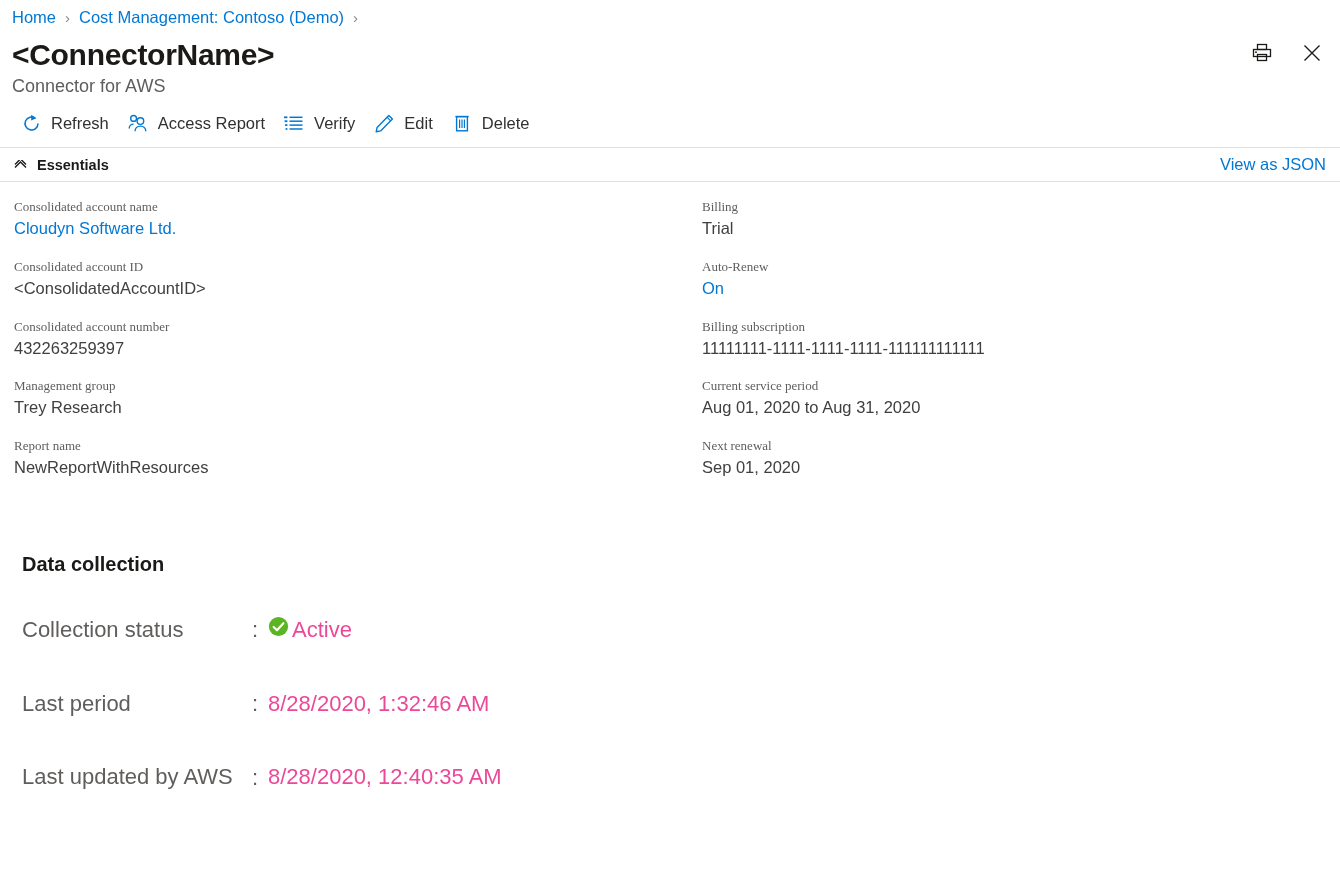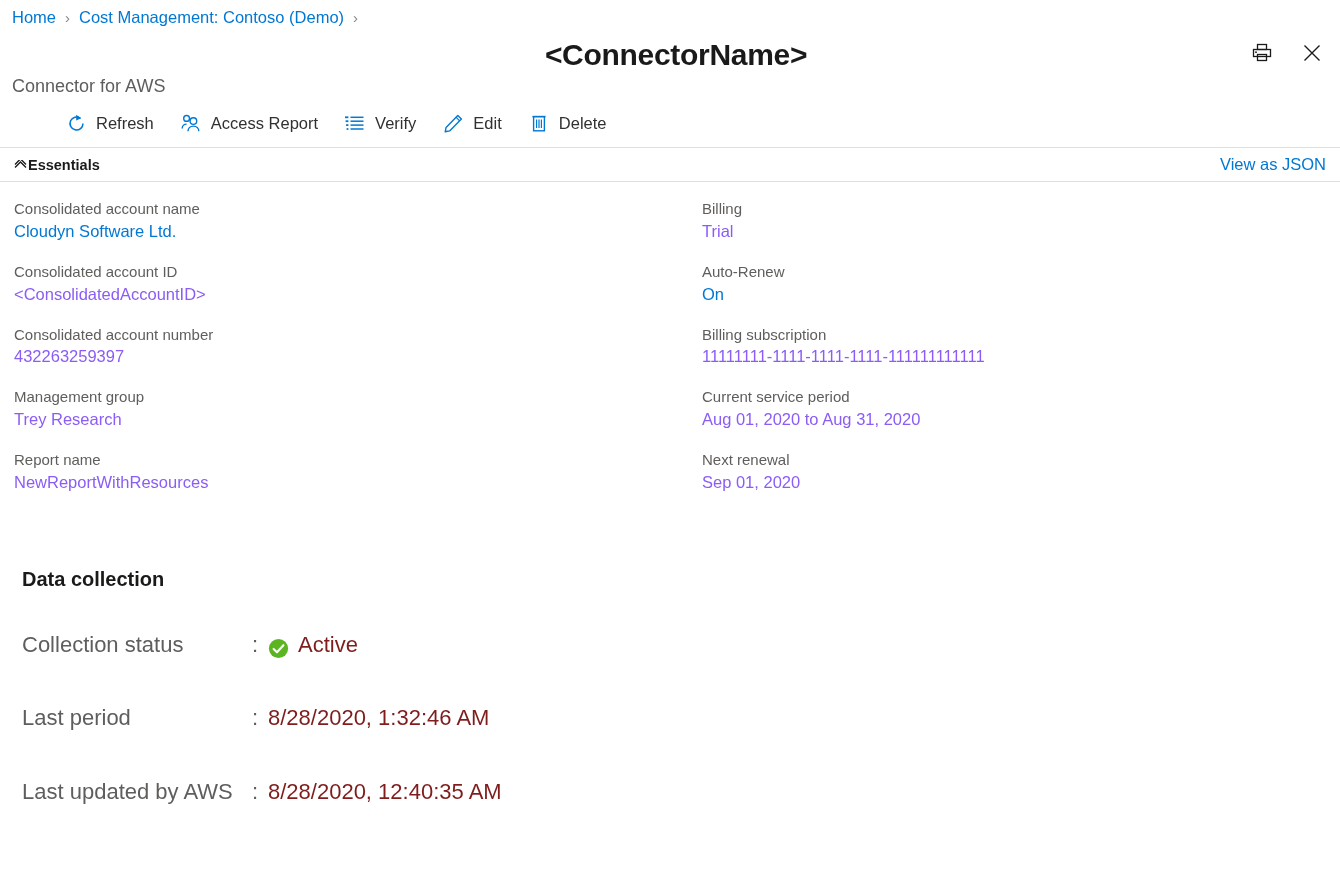--- a/index.html
+++ b/index.html
@@ -39,21 +39,20 @@
     position: relative;
     padding: 8px 0 0 12px;
   }
   .page-title {
     font-size: 30px;
     font-weight: 600;
     letter-spacing: -0.3px;
     line-height: 1.12;
     color: #1b1a19;
     margin: 0;
-    text-align: center;
   }
   .page-subtitle {
     font-size: 18px;
     color: #605e5c;
     margin-top: 4px;
     line-height: 1.2;
   }
   .header-actions {
     position: absolute;
     top: 10px;
@@ -66,23 +65,22 @@
     width: 28px; height: 28px;
     display: flex; align-items: center; justify-content: center;
     cursor: pointer;
     background: none; border: none; padding: 0;
   }
 
   
   .commandbar {
     display: flex;
     align-items: center;
-    gap: 8px;
+    gap: 0px;
     padding: 12px 0 10px 14px;
-    margin-left: 45px;
   }
   .cmd-btn {
     display: flex;
     align-items: center;
     gap: 9px;
     padding: 3px 12px 3px 6px;
     background: none;
     border: none;
     cursor: pointer;
     font-family: inherit;
@@ -96,21 +94,21 @@
   .rule { height: 1px; background: #e1dfdd; width: 100%; }
   .essentials-bar {
     display: flex;
     align-items: center;
     justify-content: space-between;
     padding: 7px 14px 7px 14px;
   }
   .essentials-toggle {
     display: flex;
     align-items: center;
-    gap: 1px;
+    gap: 10px;
     background: none; border: none; padding: 0;
     cursor: pointer;
     font-family: inherit;
     font-size: 14.5px;
     font-weight: 600;
     color: #1b1a19;
   }
   .chev { font-size: 13px; line-height: 1; color: #1b1a19; }
   .json-link {
     font-size: 16.5px;
@@ -121,27 +119,28 @@
 
   
   .essentials-body {
     display: flex;
     padding: 16px 14px 0 14px;
   }
   .ess-col { width: 688px; }
   .ess-col.right { width: 600px; }
   .ess-pair { margin-bottom: 17px; }
   .ess-label {
-    font-size: 15px;
+    font-size: 13px;
     color: #605e5c;
     line-height: 1.45;
+    font-family: Liberation Serif, serif;
   }
   .ess-value {
     font-size: 16.5px;
-    color: #8b5cf6;
+    color: #404040;
     line-height: 1.45;
   }
   .ess-value.link { color: #0078d4; cursor: pointer; }
 
   
   .datacoll {
     padding: 56px 10px 0 22px;
   }
   .dc-title {
     font-size: 20px;
@@ -160,23 +159,23 @@
     width: 230px;
     color: #605e5c;
     line-height: 1.3;
   }
   .dc-colon {
     width: 16px;
     color: #605e5c;
   }
   .dc-value {
     display: flex;
-    align-items: flex-end;
-    gap: 9px;
-    color: #7f1d1d;
+    align-items: flex-start;
+    gap: 3px;
+    color: #ec4899;
     line-height: 1.3;
   }
   .ok-badge {
     width: 21px; height: 21px; flex: 0 0 21px;
     display: block;
   }
 </style>
 </head>
 <body>
 

